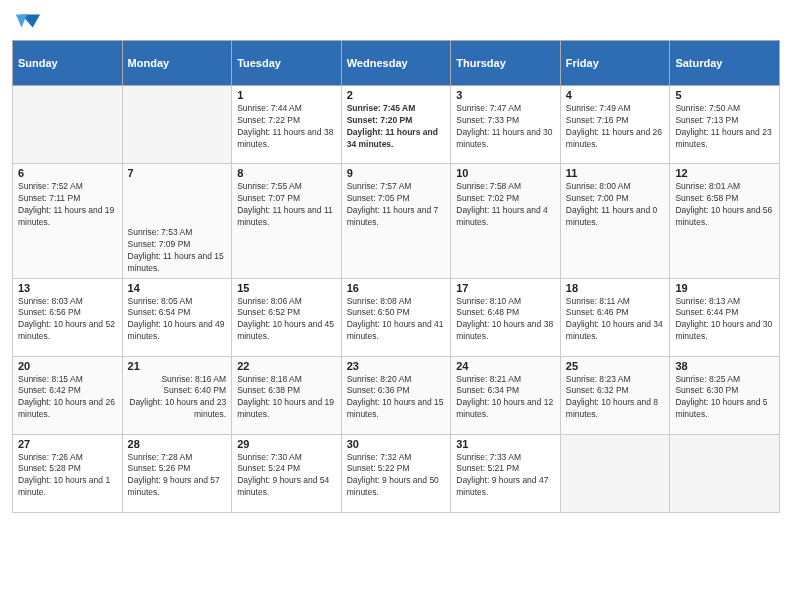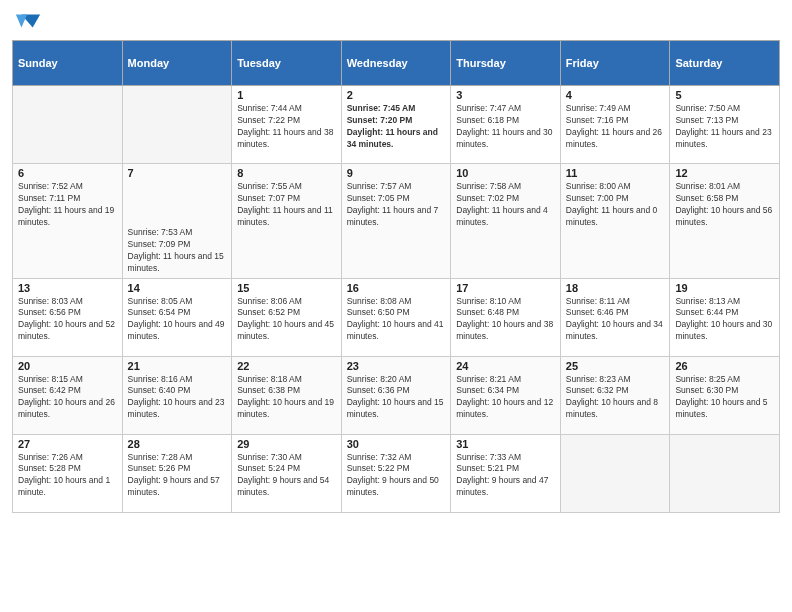--- a/index.html
+++ b/index.html
@@ -141,21 +141,21 @@
           </td>
           <td>
             <span class="day-number">2</span>
             <div class="day-info" style="white-space: pre-line; font-weight: bold;">Sunrise: 7:45 AM
 Sunset: 7:20 PM
 Daylight: 11 hours and 34 minutes.</div>
           </td>
           <td>
             <span class="day-number">3</span>
             <div class="day-info" style="white-space: pre-line;">Sunrise: 7:47 AM
-Sunset: 6:18 PM
+Sunset: 7:33 PM
 Daylight: 11 hours and 30 minutes.</div>
           </td>
           <td>
             <span class="day-number">4</span>
             <div class="day-info" style="white-space: pre-line;">Sunrise: 7:49 AM
 Sunset: 7:16 PM
 Daylight: 11 hours and 26 minutes.</div>
           </td>
           <td>
             <span class="day-number">5</span>
@@ -254,21 +254,21 @@
         </tr>
         <tr>
           <td>
             <span class="day-number">20</span>
             <div class="day-info" style="white-space: pre-line;">Sunrise: 8:15 AM
 Sunset: 6:42 PM
 Daylight: 10 hours and 26 minutes.</div>
           </td>
           <td>
             <span class="day-number">21</span>
-            <div class="day-info" style="white-space: pre-line;">Sunrise: 8:16 AM
+            <div class="day-info" style="white-space: pre-line; text-align: right;">Sunrise: 8:16 AM
 Sunset: 6:40 PM
 Daylight: 10 hours and 23 minutes.</div>
           </td>
           <td>
             <span class="day-number">22</span>
             <div class="day-info" style="white-space: pre-line;">Sunrise: 8:18 AM
 Sunset: 6:38 PM
 Daylight: 10 hours and 19 minutes.</div>
           </td>
           <td>
@@ -283,21 +283,21 @@
 Sunset: 6:34 PM
 Daylight: 10 hours and 12 minutes.</div>
           </td>
           <td>
             <span class="day-number">25</span>
             <div class="day-info" style="white-space: pre-line;">Sunrise: 8:23 AM
 Sunset: 6:32 PM
 Daylight: 10 hours and 8 minutes.</div>
           </td>
           <td>
-            <span class="day-number">26</span>
+            <span class="day-number">38</span>
             <div class="day-info" style="white-space: pre-line;">Sunrise: 8:25 AM
 Sunset: 6:30 PM
 Daylight: 10 hours and 5 minutes.</div>
           </td>
         </tr>
         <tr>
           <td>
             <span class="day-number">27</span>
             <div class="day-info" style="white-space: pre-line;">Sunrise: 7:26 AM
 Sunset: 5:28 PM

